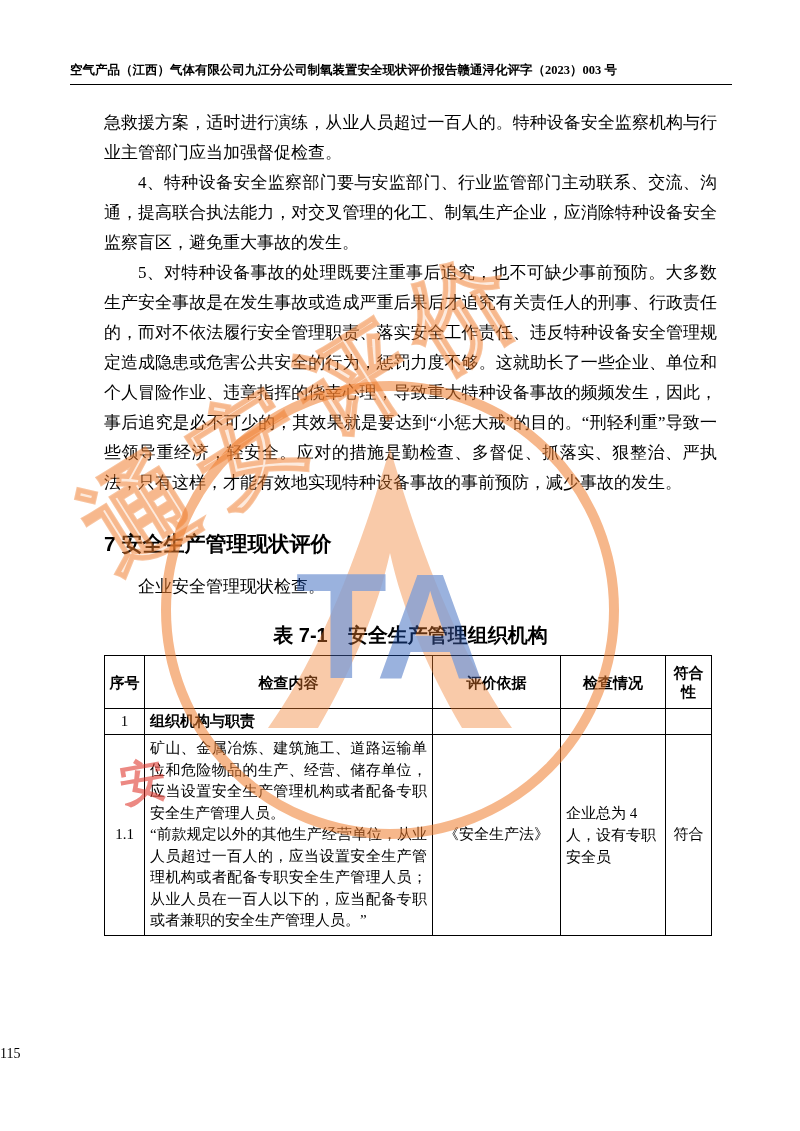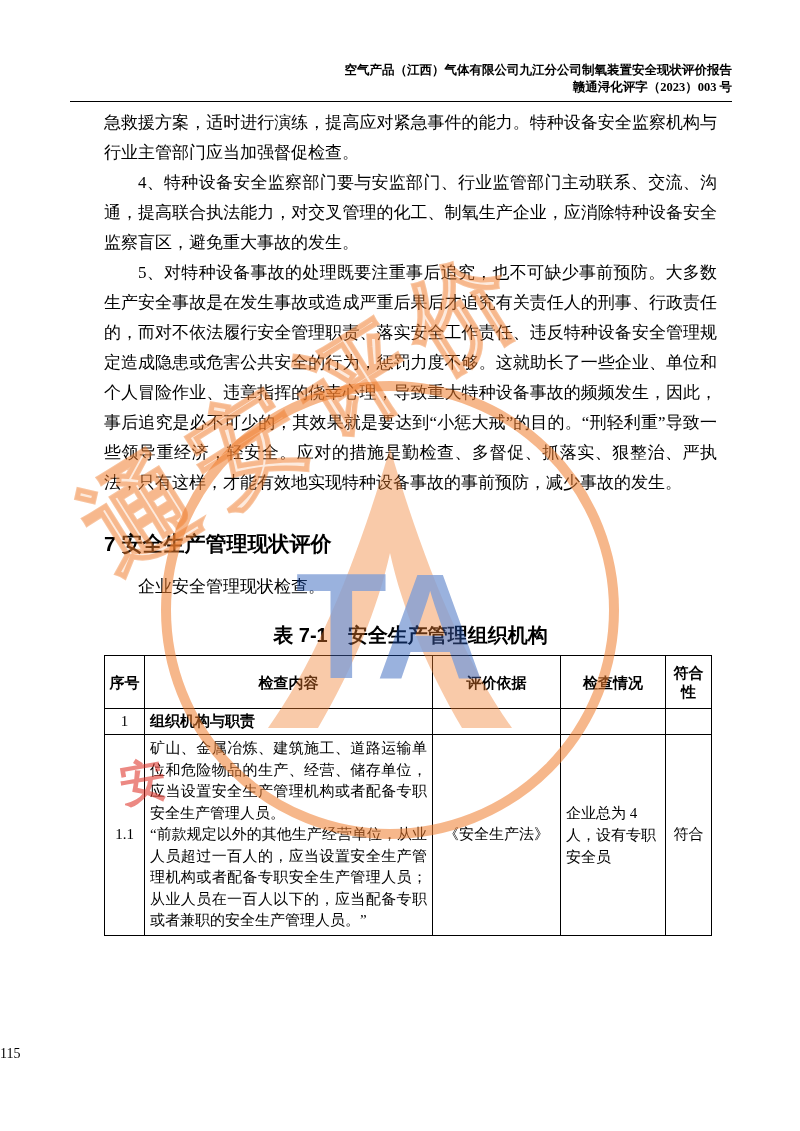--- a/index.html
+++ b/index.html
@@ -10,25 +10,24 @@
     color: #000;
     position: relative;
     overflow: hidden;
   }
   .page { position: relative; width: 800px; height: 1131px; z-index: 1; }
 
   
   .header {
     position: absolute;
     left: 70px; right: 68px; top: 62px;
-    display: flex; justify-content: space-between; align-items: flex-end;
+    display: flex; justify-content: flex-start; align-items: flex-end;
     font-size: 12.5px; font-weight: bold;
     border-bottom: 1.5px solid #000;
     padding-bottom: 5px;
-    flex-direction: column;
   }
   .header .h-left { max-width: 480px; }
   .header .h-right { white-space: nowrap; }
 
   
   .content {
     position: absolute;
     left: 104px; width: 613px; top: 108px;
   }
   .para {
@@ -143,21 +142,21 @@
 <body>
 
 <div class="page">
 
   <div class="header">
     <span class="h-left">空气产品（江西）气体有限公司九江分公司制氧装置安全现状评价报告</span>
     <span class="h-right">赣通浔化评字（2023）003 号</span>
   </div>
 
   <div class="content">
-    <p class="para">急救援方案，适时进行演练，提高应对紧急事件的能力。特种设备安全监察机构与行业主管部门应当加强督促检查。</p>
+    <p class="para">急救援方案，适时进行演练，从业人员超过一百人的。特种设备安全监察机构与行业主管部门应当加强督促检查。</p>
     <p class="para indent">4、特种设备安全监察部门要与安监部门、行业监管部门主动联系、交流、沟通，提高联合执法能力，对交叉管理的化工、制氧生产企业，应消除特种设备安全监察盲区，避免重大事故的发生。</p>
     <p class="para indent">5、对特种设备事故的处理既要注重事后追究，也不可缺少事前预防。大多数生产安全事故是在发生事故或造成严重后果后才追究有关责任人的刑事、行政责任的，而对不依法履行安全管理职责、落实安全工作责任、违反特种设备安全管理规定造成隐患或危害公共安全的行为，惩罚力度不够。这就助长了一些企业、单位和个人冒险作业、违章指挥的侥幸心理，导致重大特种设备事故的频频发生，因此，事后追究是必不可少的，其效果就是要达到“小惩大戒”的目的。“刑轻利重”导致一些领导重经济，轻安全。应对的措施是勤检查、多督促、抓落实、狠整治、严执法，只有这样，才能有效地实现特种设备事故的事前预防，减少事故的发生。</p>
 
     <h2 class="section-heading">7 安全生产管理现状评价</h2>
     <p class="lead-line">企业安全管理现状检查。</p>
 
     <div class="table-title">表 7-1　安全生产管理组织机构</div>
 
     <table class="eval">
       <colgroup>

